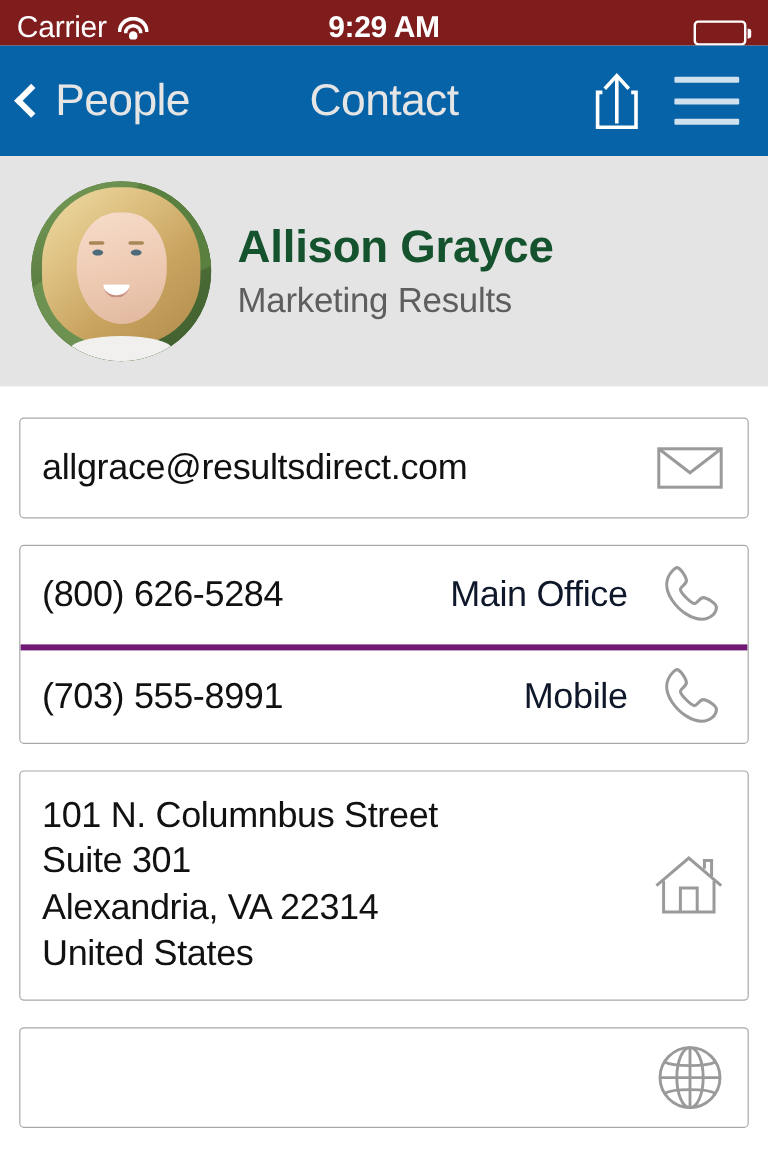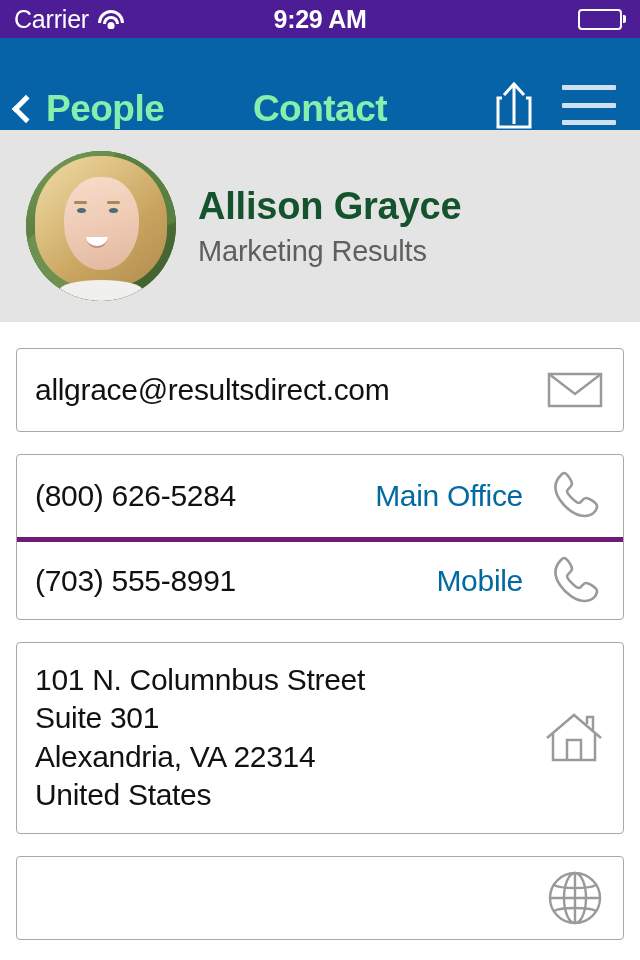--- a/index.html
+++ b/index.html
@@ -6,22 +6,22 @@
   html, body {
     width:640px; height:960px;
     font-family:"Liberation Sans", sans-serif;
     background:#ffffff;
     overflow:hidden;
   }
   .phone { position:relative; width:640px; height:960px; background:#fff; }
 
   
   .statusbar {
-    height:38px; background:#4c1d95; color:#fff;
-    display:flex; align-items:center; position:relative;
+    height:38px; background:#7f1d1d; color:#fff;
+    display:flex; align-items:flex-end; position:relative;
   }
   .status-left { display:flex; align-items:center; gap:9px; padding-left:14px; }
   .carrier { font-size:25px; letter-spacing:-0.2px; }
   .wifi { width:26px; height:19px; position:relative; }
   .wifi i {
     position:absolute; left:50%; transform:translateX(-50%);
     border:3px solid #fff; border-bottom:none; border-radius:50% 50% 0 0 / 100% 100% 0 0;
   }
   .wifi i.a { width:26px; height:13px; top:0; }
   .wifi i.b { width:16px; height:8px; top:6px; }
@@ -33,22 +33,22 @@
     position:absolute; left:0; right:0; text-align:center;
     font-size:25px; font-weight:bold; letter-spacing:-0.3px;
   }
   .status-right { margin-left:auto; padding-right:14px; display:flex; align-items:center; }
   .battery { width:44px; height:21px; border:2px solid #fff; border-radius:4px; padding:2px; }
   .battery .lvl { width:100%; height:100%; background:#fff; border-radius:1px; }
   .battery-tip { width:3px; height:8px; background:#fff; border-radius:0 2px 2px 0; margin-left:1px; }
 
   
   .navbar {
-    height:92px; background:#0663a8; color:#86efac;
-    display:flex; align-items:flex-end; position:relative;font-weight:bold;
+    height:92px; background:#0663a8; color:#e5e5e5;
+    display:flex; align-items:center; position:relative;
   }
   .nav-back { display:flex; align-items:center; gap:8px; padding-left:16px; cursor:pointer; }
   .chev {
     width:20px; height:20px; border-left:5px solid #fff; border-bottom:5px solid #fff;
     transform:rotate(45deg); margin-right:2px;
   }
   .nav-back-label { font-size:37px; letter-spacing:-0.5px; }
   .nav-title {
     position:absolute; left:0; right:0; text-align:center;
     font-size:37px; letter-spacing:-0.5px; pointer-events:none;
@@ -115,21 +115,21 @@
   .card {
     border:1px solid #a8a8a8; border-radius:4px;
     background:#fff; margin-bottom:22px; overflow:hidden;
   }
   .row {
     display:flex; align-items:center; min-height:82px;
     padding:0 20px 0 18px; cursor:pointer;
   }
   .row + .row { border-top:5px solid #701a75; }
   .row-value { font-size:30px; color:#111; letter-spacing:-0.3px; }
-  .row-label { font-size:30px; color:#0369a1; letter-spacing:-0.3px; margin-left:auto; padding-right:26px; }
+  .row-label { font-size:30px; color:#0f172a; letter-spacing:-0.3px; margin-left:auto; padding-right:26px; }
   .row-icon { margin-left:auto; flex:none; display:flex; align-items:center; }
   .row .row-label + .row-icon { margin-left:0; }
   .addr-row { align-items:center; padding-top:18px; padding-bottom:18px; }
   .addr-lines { font-size:30px; color:#111; line-height:1.28; letter-spacing:-0.3px; }
 
   svg { display:block; }
 </style>
 </head>
 <body>
 

